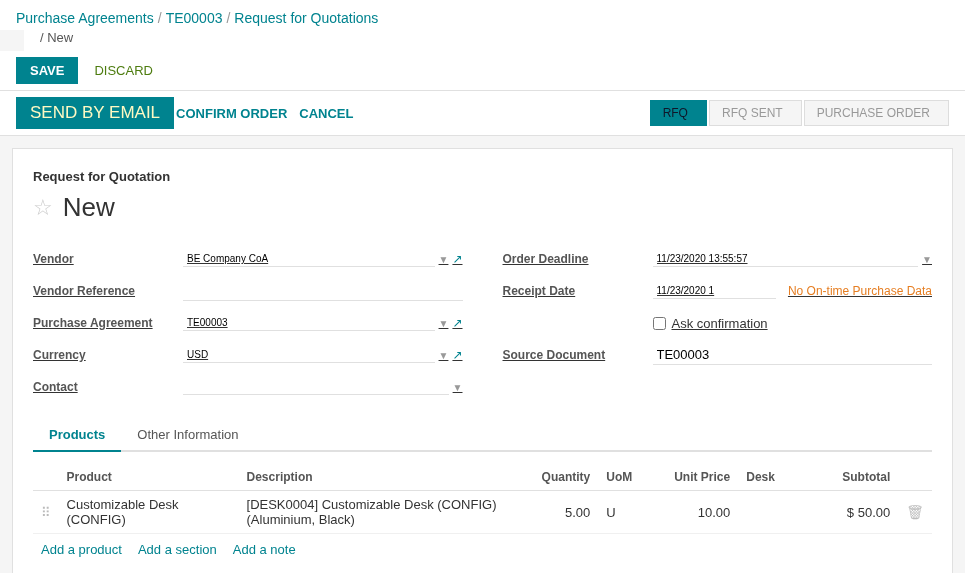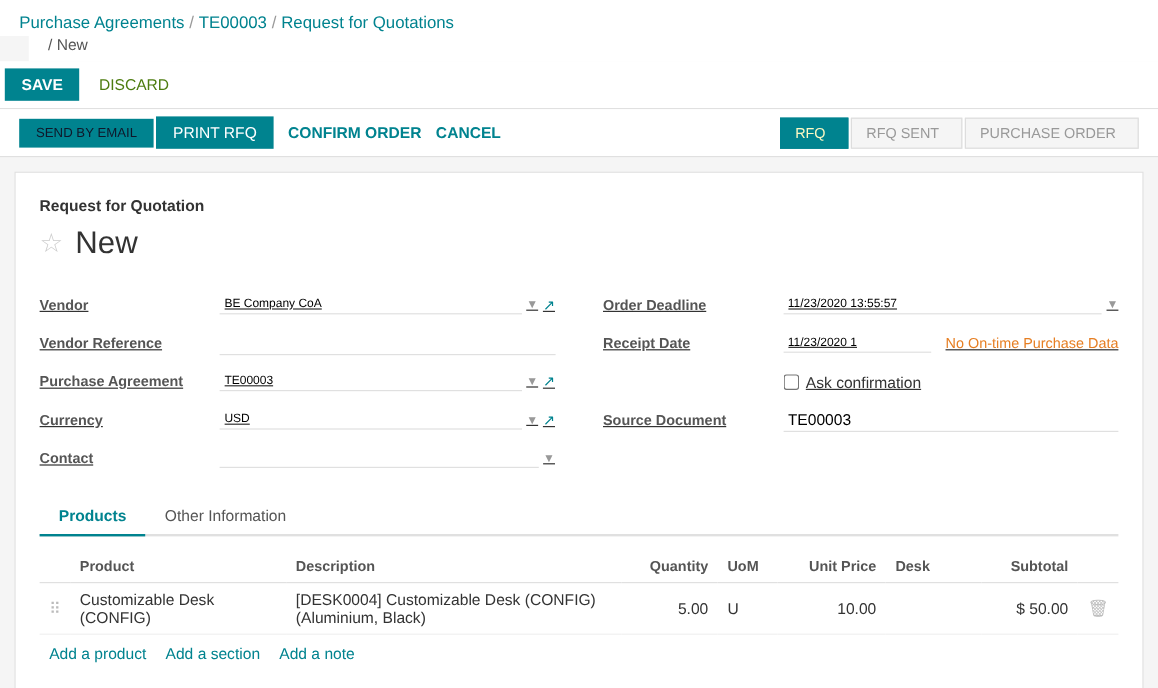--- a/index.html
+++ b/index.html
@@ -6,35 +6,35 @@
     body { font-family: Arial, sans-serif; font-size: 13px; color: #333; background: #f5f5f5; }
 
     
     .breadcrumb { padding: 10px 16px 4px; font-size: 14px; color: #00838f; display: flex; flex-wrap: wrap; align-items: center; gap: 4px; background: #fff; }
     .breadcrumb span { color: #555; }
     .breadcrumb a { color: #00838f; text-decoration: none; }
     .breadcrumb .slash { color: #999; }
     .new-label { display: block; padding: 0 16px 6px; font-size: 13px; color: #555; background: #fff; margin-left: 24px; }
 
     
-    .top-buttons { display: flex; align-items: center; gap: 8px; padding: 6px 4px; background: #fff; border-bottom: 1px solid #e0e0e0; }
+    .top-buttons { display: flex; align-items: center; gap: 8px; padding: 6px 16px; background: #fff; border-bottom: 1px solid #e0e0e0; }
     .btn-save { background: #00838f; color: #fff; border: none; padding: 6px 14px; cursor: pointer; font-size: 13px; font-weight: bold; }
     .btn-discard { background: none; border: none; color: #4d7c0f; cursor: pointer; font-size: 13px; padding: 6px 8px; }
 
     
     .action-bar { display: flex; align-items: center; padding: 6px 16px; background: #fff; border-bottom: 1px solid #e0e0e0; gap: 0; }
-    .btn-send-email { background: #00838f; color: #0f172a; border: none; padding: 6px 14px; cursor: pointer; font-size: 11px; margin-right: 2px; }
+    .btn-send-email { background: #00838f; color: #fef9c3; border: none; padding: 6px 14px; cursor: pointer; font-size: 17px; margin-right: 2px; }
     .btn-print-rfq { background: #00838f; color: #fff; border: none; padding: 6px 14px; cursor: pointer; font-size: 13px; margin-right: 12px; }
     .btn-confirm { background: none; border: none; color: #00838f; cursor: pointer; font-size: 13px; font-weight: bold; margin-right: 12px; }
     .btn-cancel-action { background: none; border: none; color: #00838f; cursor: pointer; font-size: 13px; font-weight: bold; }
 
     
     .pipeline { display: flex; align-items: center; margin-left: auto; }
     .pipeline-item { padding: 5px 18px 5px 12px; font-size: 12px; color: #999; background: #f5f5f5; border: 1px solid #ddd; position: relative; cursor: pointer; }
-    .pipeline-item.active { background: #00838f; color: #fef9c3; border-color: #00838f; }
+    .pipeline-item.active { background: #00838f; color: #0f172a; border-color: #00838f; }
     .pipeline-item + .pipeline-item { margin-left: 2px; }
 
     
     .main-content { margin: 12px; background: #fff; border: 1px solid #e0e0e0; padding: 20px; }
 
     .form-title { font-size: 13px; font-weight: bold; margin-bottom: 8px; }
     .record-title { display: flex; align-items: center; gap: 10px; margin-bottom: 20px; }
     .star-icon { font-size: 22px; color: #ccc; cursor: pointer; }
     .record-name { font-size: 26px; font-weight: 300; color: #333; }
 
@@ -92,21 +92,20 @@
 </div>
 <div class="new-label">/ New</div>
 
 <div class="top-buttons">
   <button class="btn-save">SAVE</button>
   <button class="btn-discard">DISCARD</button>
 </div>
 
 <div class="action-bar">
   <button class="btn-send-email">SEND BY EMAIL</button>
-  <button class="btn-print-rfq">PRINT RFQ</button>
   <button class="btn-confirm">CONFIRM ORDER</button>
   <button class="btn-cancel-action">CANCEL</button>
 
   <div class="pipeline">
     <div class="pipeline-item active">RFQ</div>
     <div class="pipeline-item">RFQ SENT</div>
     <div class="pipeline-item">PURCHASE ORDER</div>
   </div>
 </div>
 

